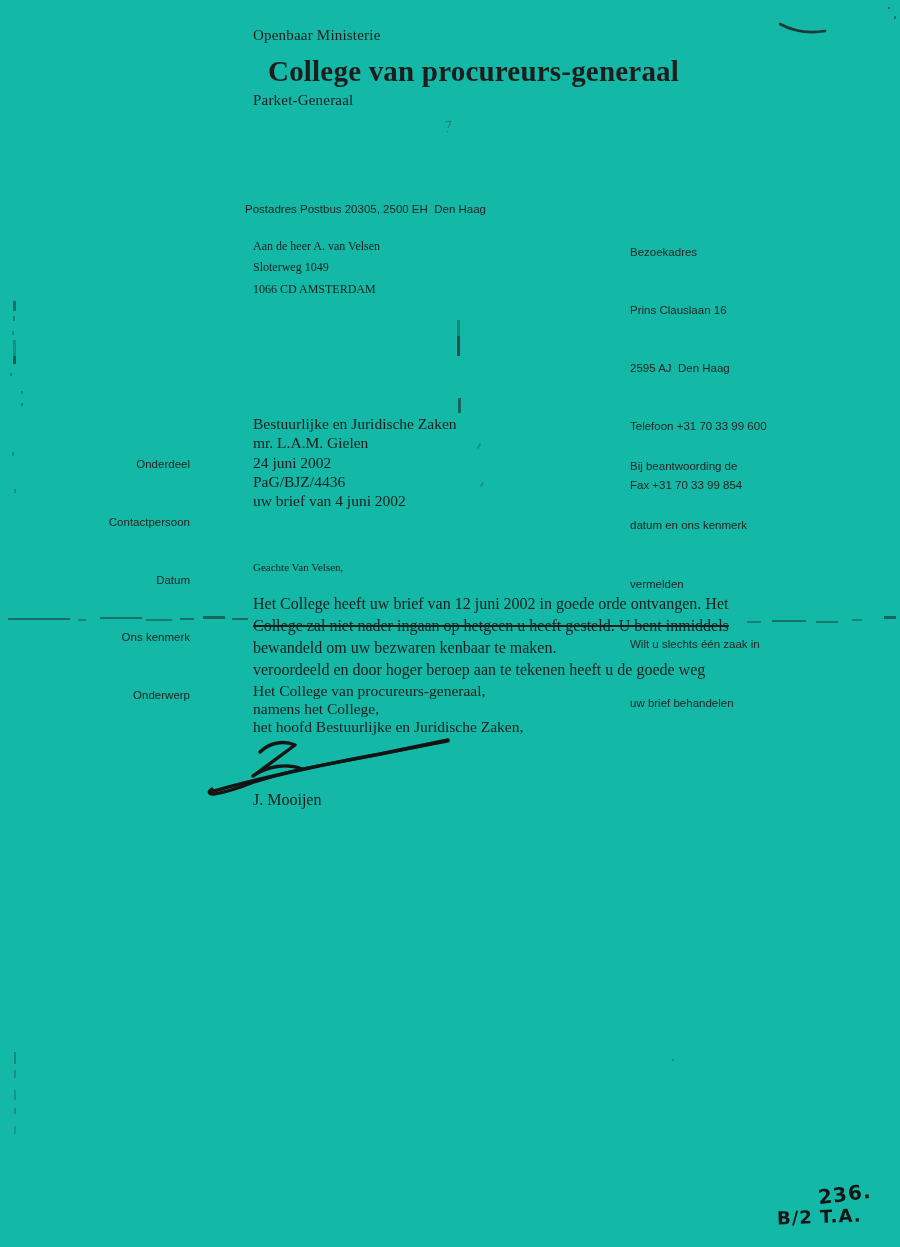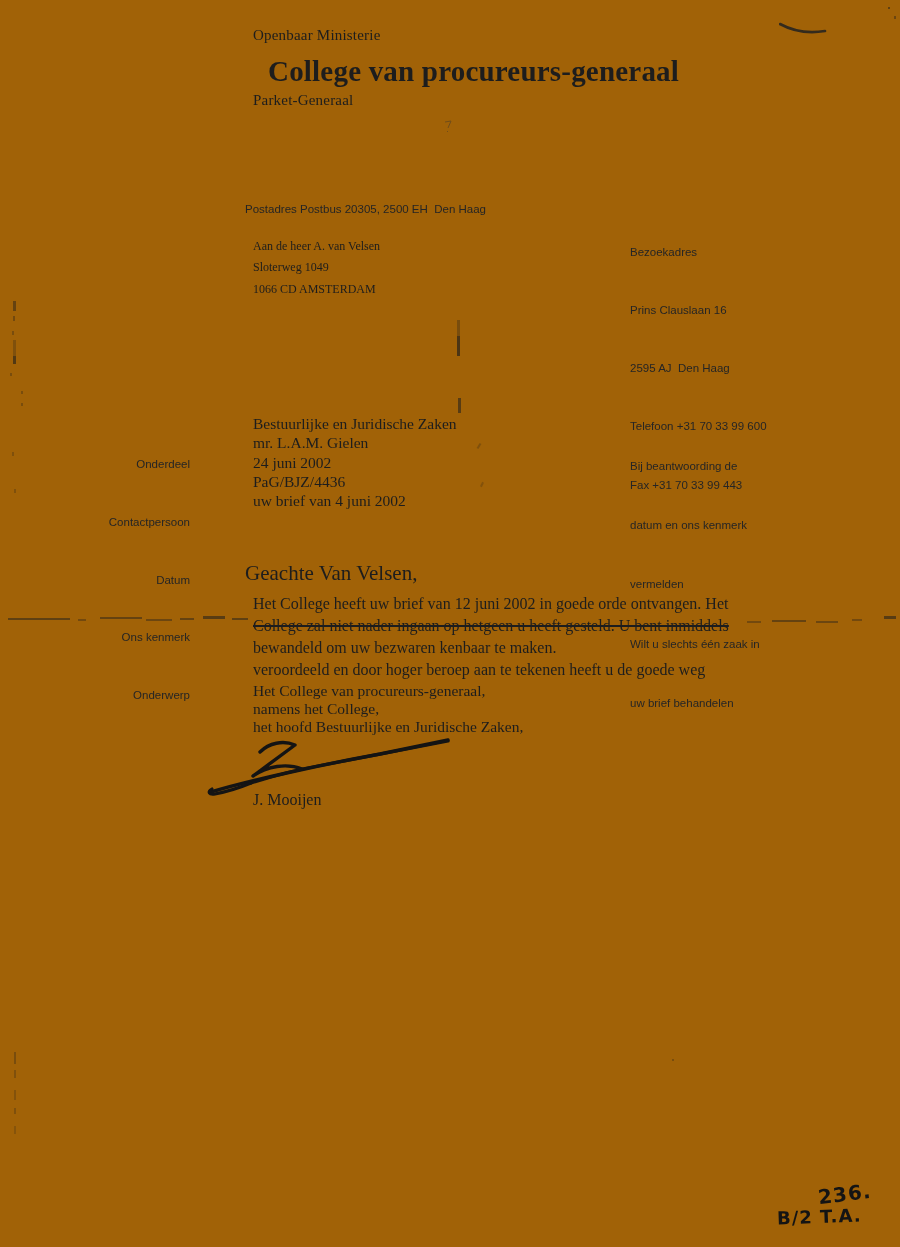--- a/index.html
+++ b/index.html
@@ -1,34 +1,34 @@
 <!DOCTYPE html>
 <html><head>
 <meta charset="utf-8">
 <style>
   html,body{margin:0;padding:0;background:#e8e8e8;}
   .page{
     position:relative;width:900px;height:1247px;margin:0 auto;
-    background:#a16207;overflow:hidden;
+    background:#14b8a6;overflow:hidden;
     font-family:"Liberation Serif","DejaVu Serif",serif;
     color:#1d1d1d;
   }
   .abs{position:absolute;}
   .serif{font-family:"Liberation Serif","DejaVu Serif",serif;}
   .sans{font-family:"Liberation Sans","DejaVu Sans",sans-serif;white-space:pre;color:#252525;}
   .org{left:253px;top:27px;font-size:15px;letter-spacing:.2px;}
   .title{left:253px;top:55px;font-size:29px;font-weight:bold;letter-spacing:.2px;margin-left:15px;}
   .dept{left:253px;top:92px;font-size:15px;letter-spacing:.2px;}
   .postal{left:245px;top:203px;font-size:11.5px;}
   .recipient{left:253px;top:236px;font-size:12px;line-height:21.4px;}
   .visit{left:630px;top:204px;font-size:11.5px;line-height:19.4px;}
   .ref-labels{left:40px;top:417px;width:150px;text-align:right;font-size:11.5px;line-height:19.2px;}
   .ref-values{left:253px;top:414px;font-size:15.5px;line-height:19.3px;}
   .reply-note{left:630px;top:417px;font-size:11.5px;line-height:19.8px;}
-  .salutation{left:245px;top:561px;font-size:21px;}
+  .salutation{left:253px;top:561px;font-size:11px;}
   .paragraph{left:253px;top:593px;font-size:16px;line-height:22px;width:505px;}
   .struck{text-decoration:line-through;text-decoration-thickness:1.5px;}
   .closing{left:253px;top:682px;font-size:15.5px;line-height:17.8px;}
   .signer{left:253px;top:791px;font-size:16px;}
   .hand{font-family:"DejaVu Sans",sans-serif;font-weight:bold;color:#141414;}
   .hand-num{left:818px;top:1182px;font-size:20px;transform:rotate(-7deg);letter-spacing:1px;}
   .hand-code{left:777px;top:1206px;font-size:18px;transform:rotate(-2deg);letter-spacing:1px;}
   .mark{position:absolute;background:#1d1d1d;}
   .line-h{height:2px;}
   svg{display:block;}
@@ -48,21 +48,21 @@
     <div>Aan de heer A. van Velsen</div>
     <div>Sloterweg 1049</div>
     <div>1066 CD AMSTERDAM</div>
   </div>
 
   <div class="abs sans visit">
     <div>Bezoekadres</div>
     <div>Prins Clauslaan 16</div>
     <div>2595 AJ  Den Haag</div>
     <div>Telefoon +31 70 33 99 600</div>
-    <div>Fax +31 70 33 99 443</div>
+    <div>Fax +31 70 33 99 854</div>
   </div>
 
   <div class="abs sans ref-labels">
     <div>Onderdeel</div>
     <div>Contactpersoon</div>
     <div>Datum</div>
     <div>Ons kenmerk</div>
     <div>Onderwerp</div>
   </div>
 

